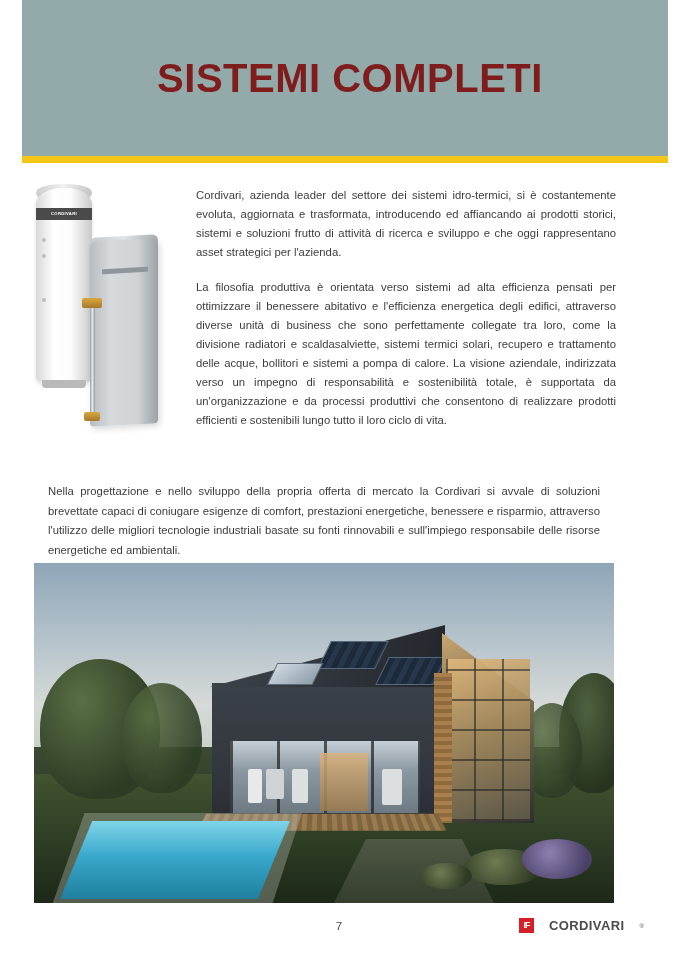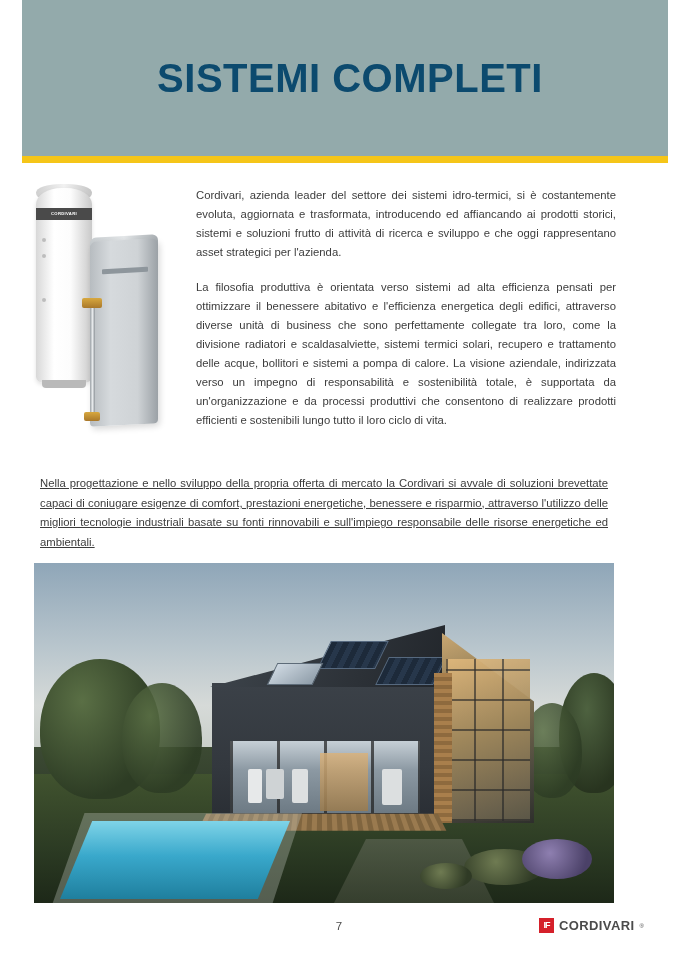--- a/index.html
+++ b/index.html
@@ -46,21 +46,21 @@
     width: 656px;
     height: 156px;
     background: #93aaab;
     display: flex;
     flex-direction: column;
     align-items: center;
     justify-content: center;
   }
   .header h1 {
     margin: 0;
-    color: #0c4a6e;
+    color: #7f1d1d;
     font-family: "Liberation Sans", sans-serif;
     font-weight: bold;
     font-size: 40px;
     line-height: 48px;
     letter-spacing: 0.5px;
     text-align: center;
     text-transform: uppercase;
   }
   .header .line2 { display: block; }
   .header-rule {
@@ -210,21 +210,21 @@
   .full-text {
     position: absolute;
     left: 32px;
     top: 466px;
     width: 584px;
     font-size: 11.3px;
     line-height: 19.6px;
     color: #3c3c3c;
     text-align: justify;
   }
-  .full-text p { margin: 8px; text-decoration: underline; }
+  .full-text p { margin: 16px; }
 
   
   .photo {
     position: absolute;
     left: 34px;
     top: 563px;
     width: 580px;
     height: 340px;
     overflow: hidden;
     background: #1a2430;
@@ -411,21 +411,21 @@
     text-align: center;
     font-size: 11.5px;
     color: #4a4a4a;
   }
   .brand {
     position: absolute;
     right: 34px;
     top: 918px;
     display: flex;
     align-items: center;
-    gap: 5px;
+    gap: 15px;
   }
   .brand-mark {
     width: 15px;
     height: 15px;
     background: #d5202a;
     color: #ffffff;
     font-size: 9px;
     font-weight: bold;
     line-height: 15px;
     text-align: center;

